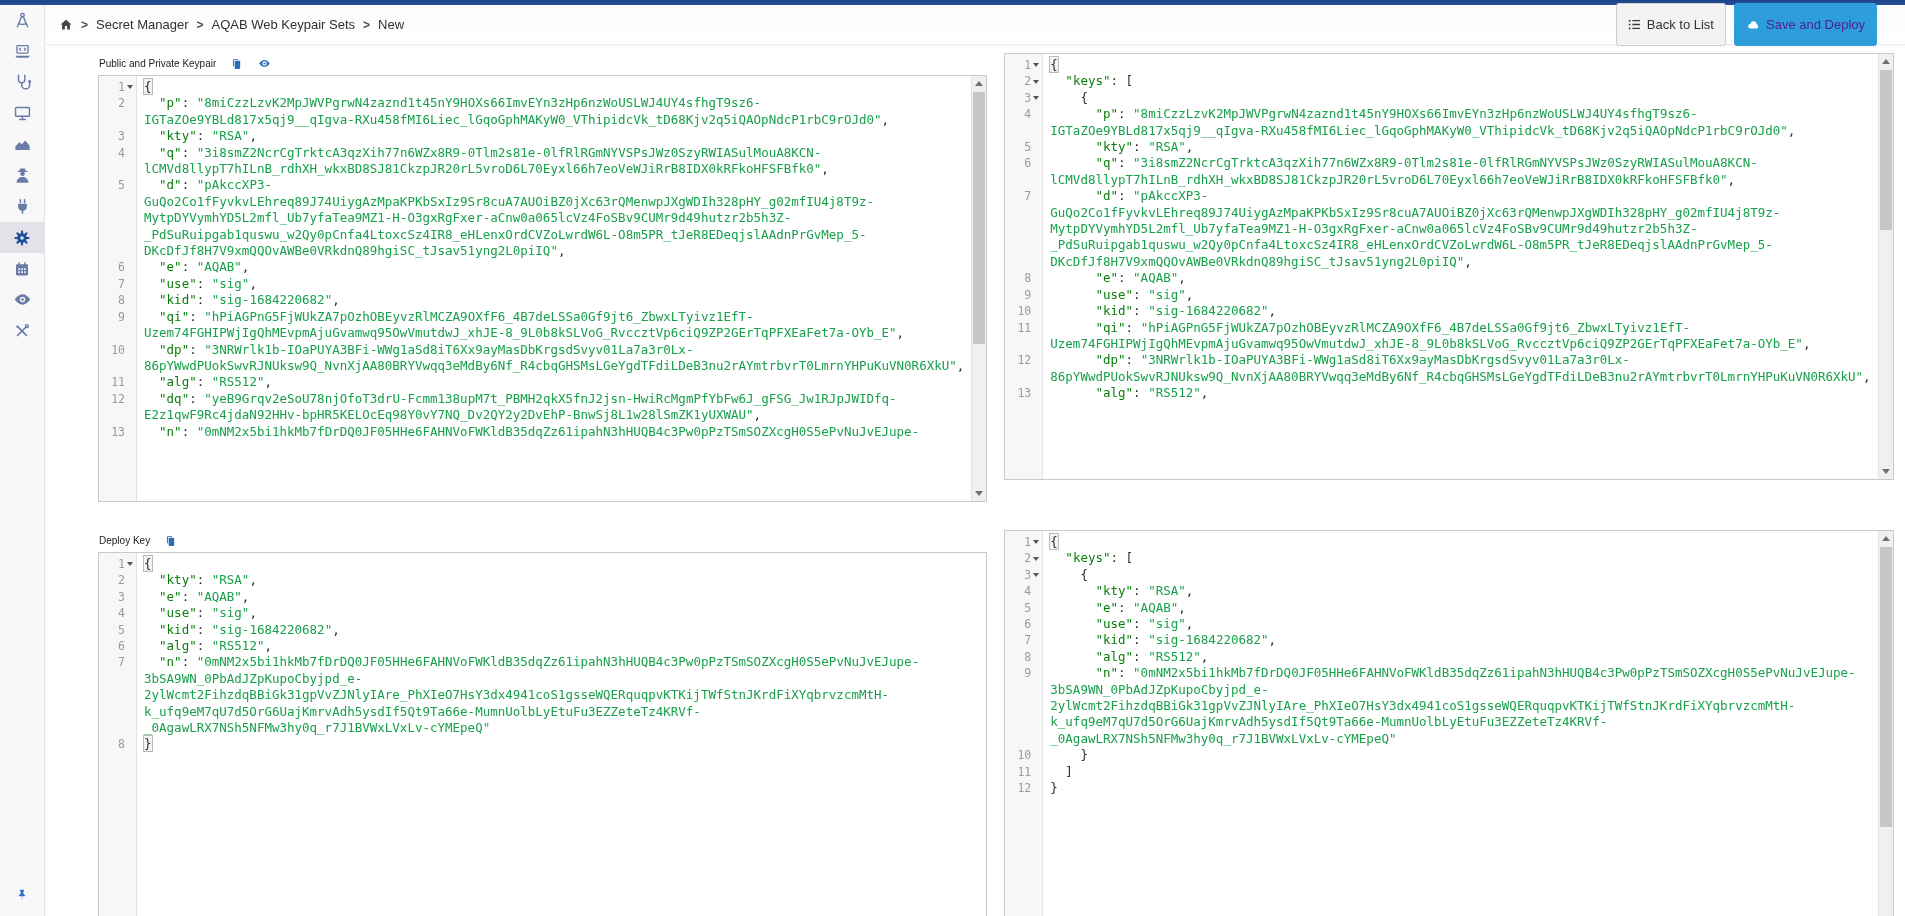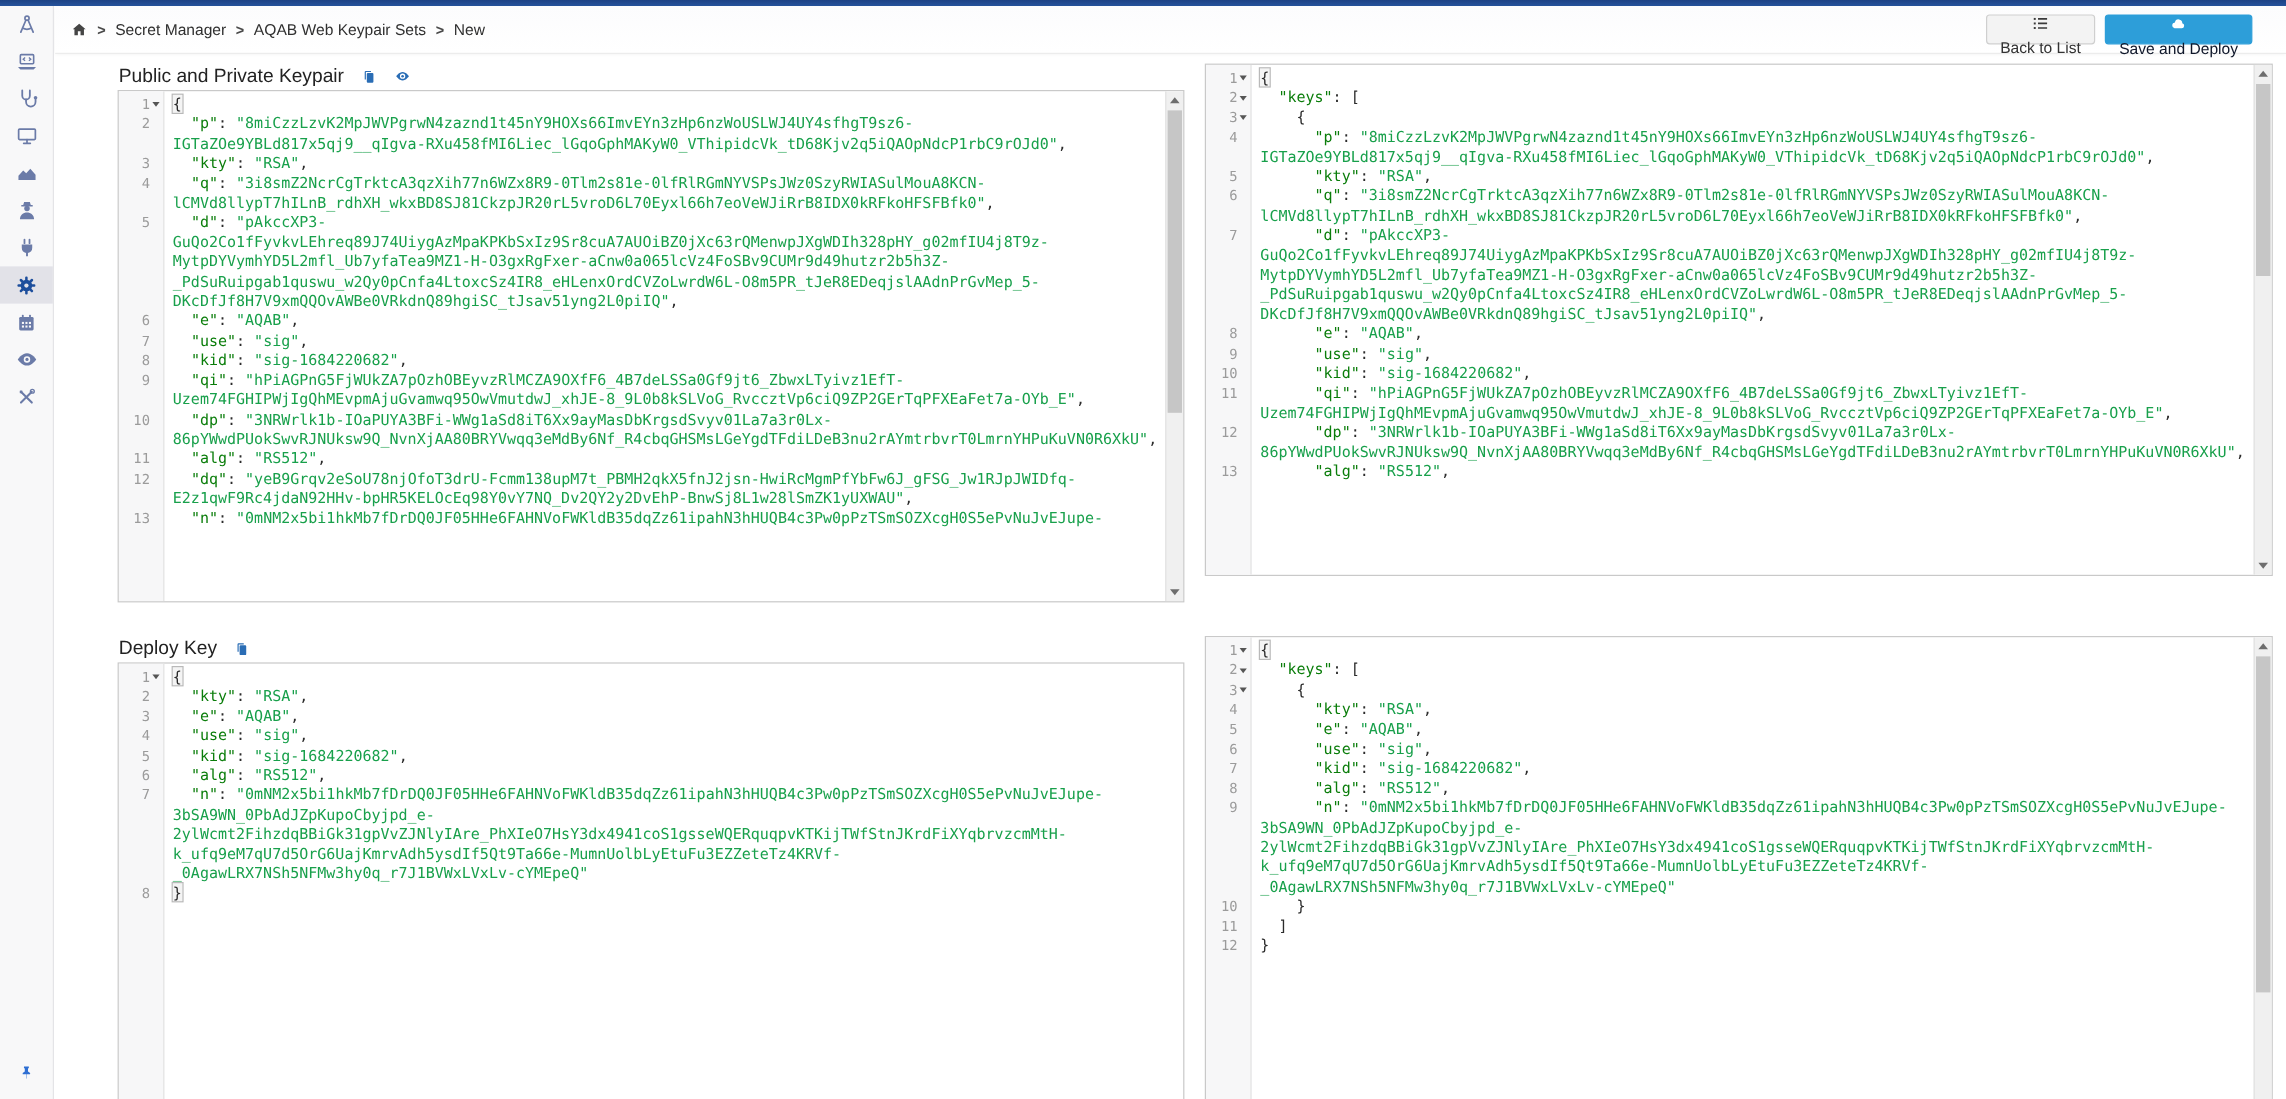--- a/index.html
+++ b/index.html
@@ -19,29 +19,29 @@
     color:#2f6fd3; cursor:pointer; }
   
   .header { margin-left:46px; height:40px; display:flex; align-items:center;
     padding:0 28px 0 13px; background:linear-gradient(#fcfcfd,#ffffff);
     border-bottom:1px solid #ececec; box-shadow:0 1px 3px rgba(0,0,0,.05); }
   .crumbs { display:flex; align-items:center; gap:8px; font-size:13px; color:#303030; }
   .crumb { cursor:pointer; }
   .crumb-sep { color:#4a4a4a; font-weight:bold; font-size:12px; }
   .header-actions { margin-left:auto; display:flex; gap:8px; }
   .btn { display:inline-flex; align-items:center; gap:6px; font-size:13px;
-    height:25px; padding:0 11px; border-radius:3px; cursor:pointer;flex-direction:column; }
+    height:43px; padding:0 11px; border-radius:3px; cursor:pointer; }
   .btn-light { background:#f3f3f3; border:1px solid #cfcfcf; color:#333; }
-  .btn-blue { background:#2d9ed9; border:1px solid #2d9ed9; color:#0f172a;text-align:center; }
+  .btn-blue { background:#2d9ed9; border:1px solid #2d9ed9; color:#4c1d95;text-align:center; }
   
   .main { margin-left:46px; padding:8px 32px 0 52px; }
   .grid { display:grid; grid-template-columns:1fr 1fr; column-gap:17px; row-gap:28px; }
   .panel-head { height:21px; display:flex; align-items:center; gap:14px;
     margin:0 0 1px 1px; }
-  .panel-title { font-size:16px; color:#222; }
+  .panel-title { font-size:10px; color:#222; }
   .head-icon { color:#2a6db5; cursor:pointer; display:flex; align-items:center; }
   
   .editor { position:relative; height:427px; border:1px solid #c9c9c9;
     background:#fff; overflow:hidden;
     font-family:"DejaVu Sans Mono", monospace; font-size:12.5px; line-height:16.4px; }
   .gbg { position:absolute; left:0; top:0; bottom:0; width:38px; background:#f7f7f8;
     border-right:1px solid #e3e3e3; }
   .lines { position:relative; padding:3px 20px 0 0; }
   .cl { display:flex; align-items:flex-start; }
   .g { flex:0 0 38px; display:flex; justify-content:flex-end; align-items:center;

